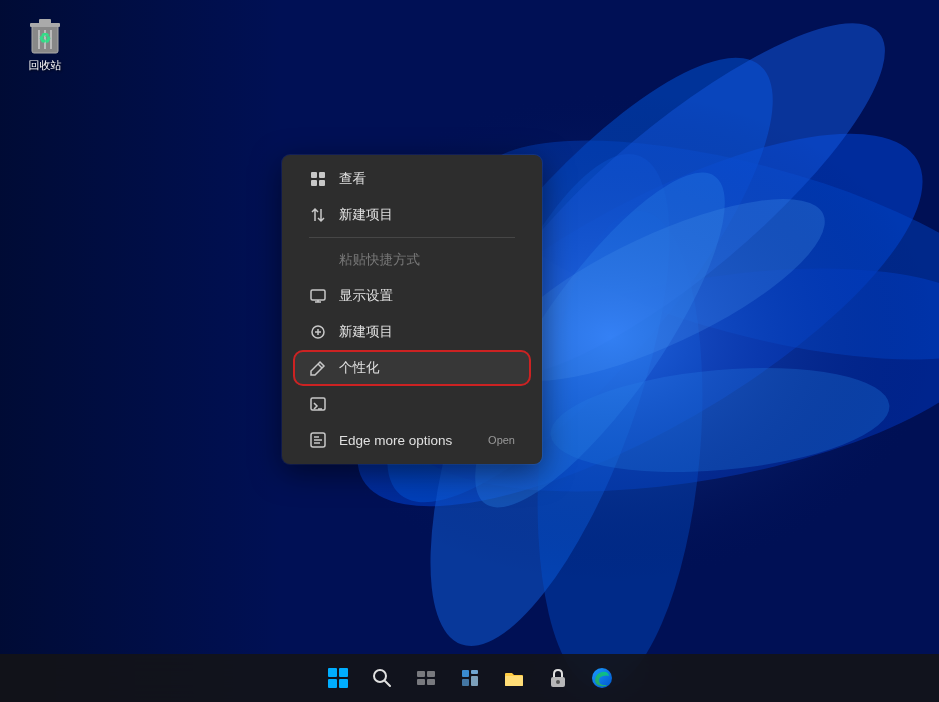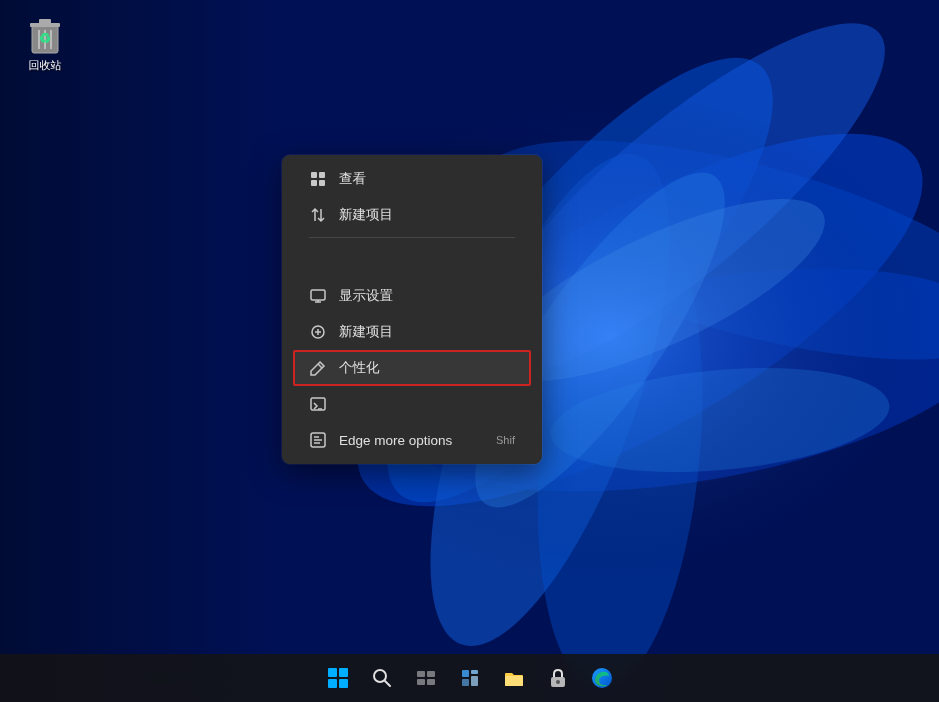--- a/index.html
+++ b/index.html
@@ -80,21 +80,21 @@
       color: #e0e0e0;
       font-size: 13.5px;
       gap: 12px;
       position: relative;
     }
 
     .menu-item.highlighted {
       background: rgba(255,255,255,0.05);
       outline: 2px solid #cc2222;
       outline-offset: -2px;
-      border-radius: 2px;
+      border-radius: 10px;
     }
 
     .menu-item.disabled {
       color: #777;
       cursor: default;
     }
 
     .menu-item .item-icon {
       width: 18px;
       height: 18px;
@@ -234,20 +234,21 @@
           <path d="M11 14 L11 2 M8 11 L11 14 L14 11" stroke="#c8c8c8" stroke-width="1.5" fill="none"></path>
         </svg>
       </span>
       <span class="item-text">新建项目</span>
     </div>
 
     <div class="menu-divider"></div>
 
     <div class="menu-item disabled">
       <span class="item-icon"></span>
+      <span class="item-text">粘贴快捷方式</span>
     </div>
 
     <div class="menu-item">
       <span class="item-icon">
         <svg width="16" height="16" viewBox="0 0 16 16" fill="none" stroke="#c8c8c8" stroke-width="1.5">
           <rect x="1" y="2" width="14" height="10" rx="1.5"></rect>
           <line x1="5" y1="14" x2="11" y2="14"></line>
           <line x1="8" y1="12" x2="8" y2="14"></line>
         </svg>
       </span>
@@ -288,21 +289,21 @@
     <div class="menu-item">
       <span class="item-icon">
         <svg width="16" height="16" viewBox="0 0 16 16" fill="none" stroke="#c8c8c8" stroke-width="1.5">
           <rect x="1" y="1" width="14" height="14" rx="2"></rect>
           <line x1="4" y1="5" x2="9" y2="5"></line>
           <line x1="4" y1="8" x2="12" y2="8"></line>
           <line x1="4" y1="11" x2="10" y2="11"></line>
         </svg>
       </span>
       <span class="item-text">Edge more options</span>
-      <span class="item-shortcut">Shif</span>
+      <span class="item-shortcut">Open</span>
     </div>
 
   </div>
 
   <div id="taskbar">
 
     <div class="taskbar-icon">
       <div class="win-logo">
         <div></div>
           <div></div>

